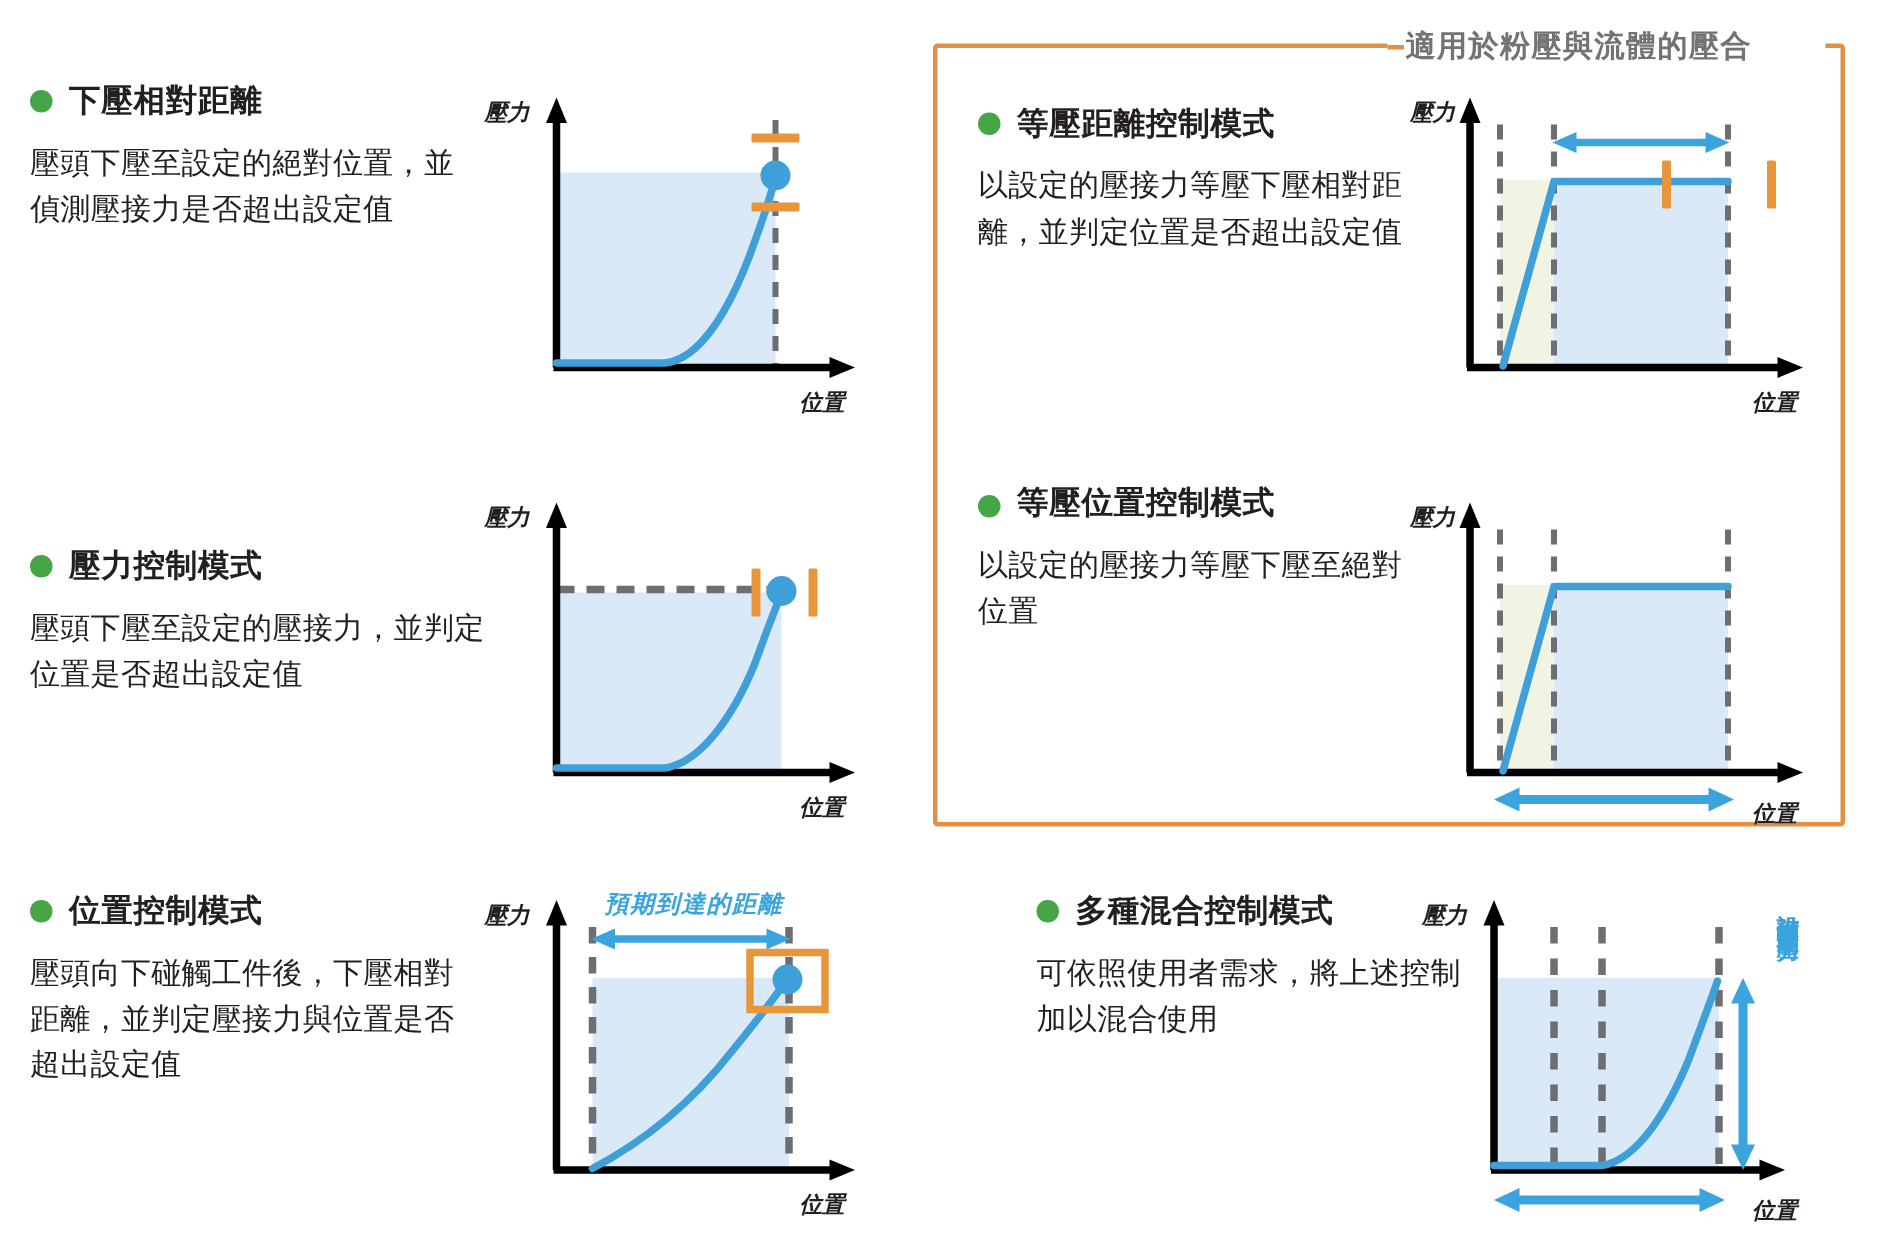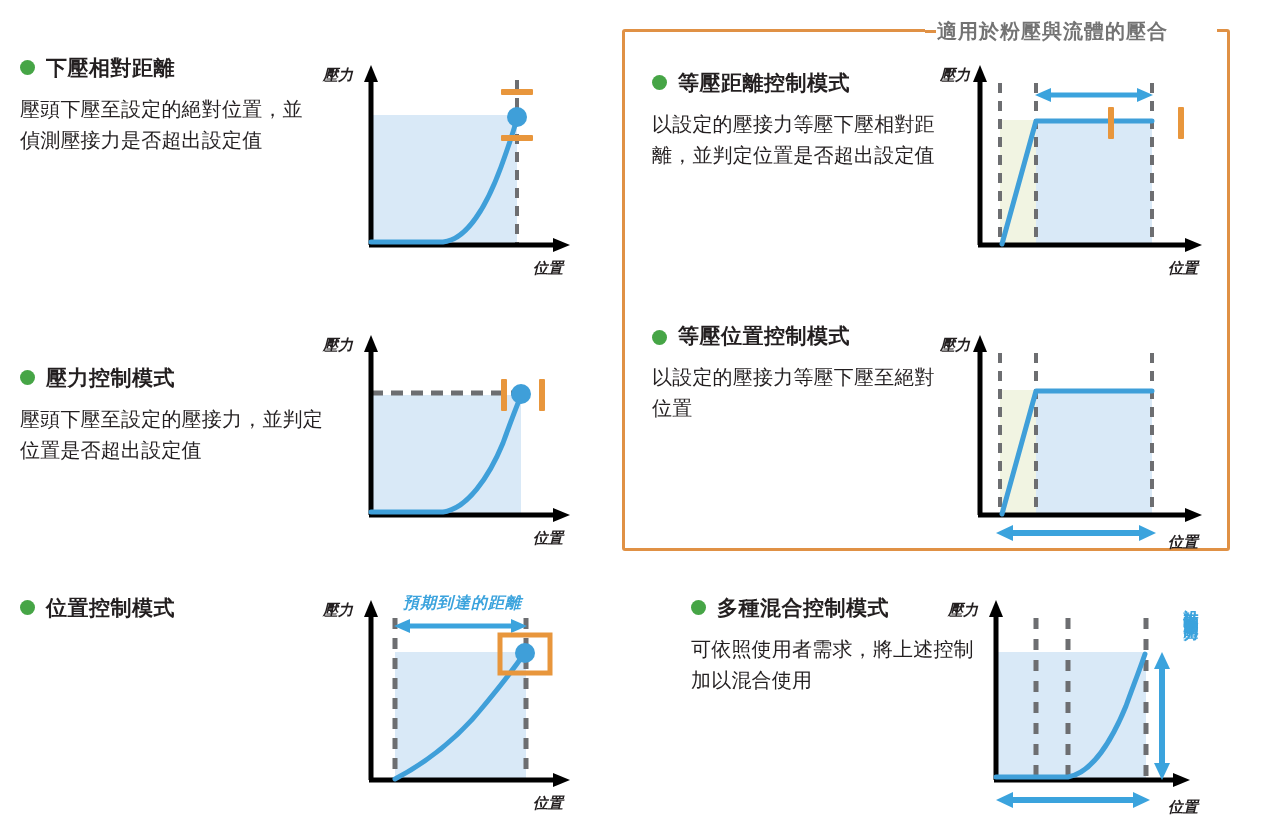--- a/index.html
+++ b/index.html
@@ -249,20 +249,21 @@
     <text class="axis-label" x="0" y="25">壓力</text>
     <text class="axis-label" x="228" y="222">位置</text>
   </svg>
 </div>
 
 <div class="panel textcol" style="left:20px; top:595px; width:300px;">
   <div class="mode-head">
     <span class="bullet"></span>
     <span class="mode-title">位置控制模式</span>
   </div>
+  <div class="mode-desc">壓頭向下碰觸工件後，下壓相對距離，並判定壓接力與位置是否超出設定值</div>
 </div>
 
 <div class="chartbox" style="left:315px; top:590px;">
   <svg width="290" height="230" viewBox="0 0 290 230">
 
     <rect x="80" y="62" width="131" height="128" fill="#d9e9f7"></rect>
 
     <line x1="80" y1="28" x2="80" y2="190" stroke="#6d6e71" stroke-width="5" stroke-dasharray="11,9"></line>
     <line x1="211" y1="28" x2="211" y2="190" stroke="#6d6e71" stroke-width="5" stroke-dasharray="11,9"></line>
 

